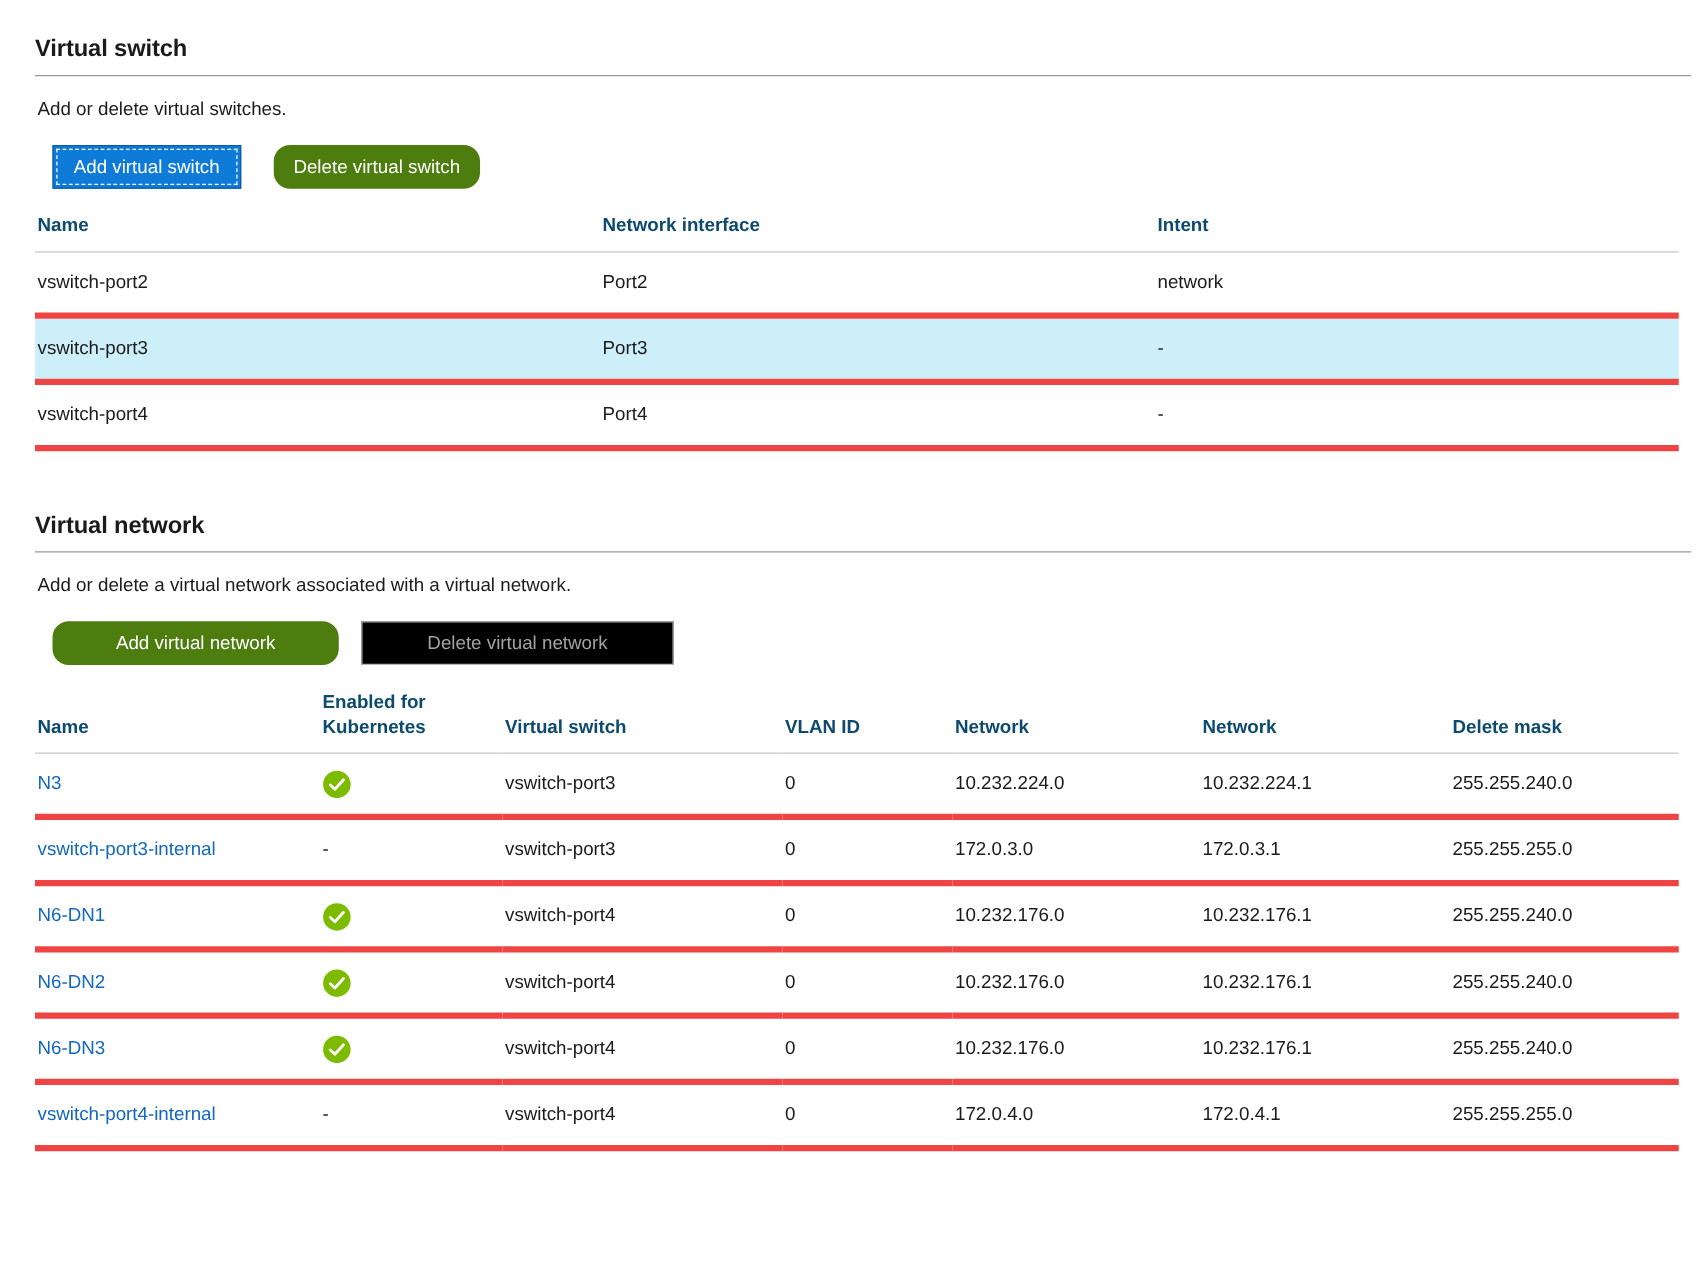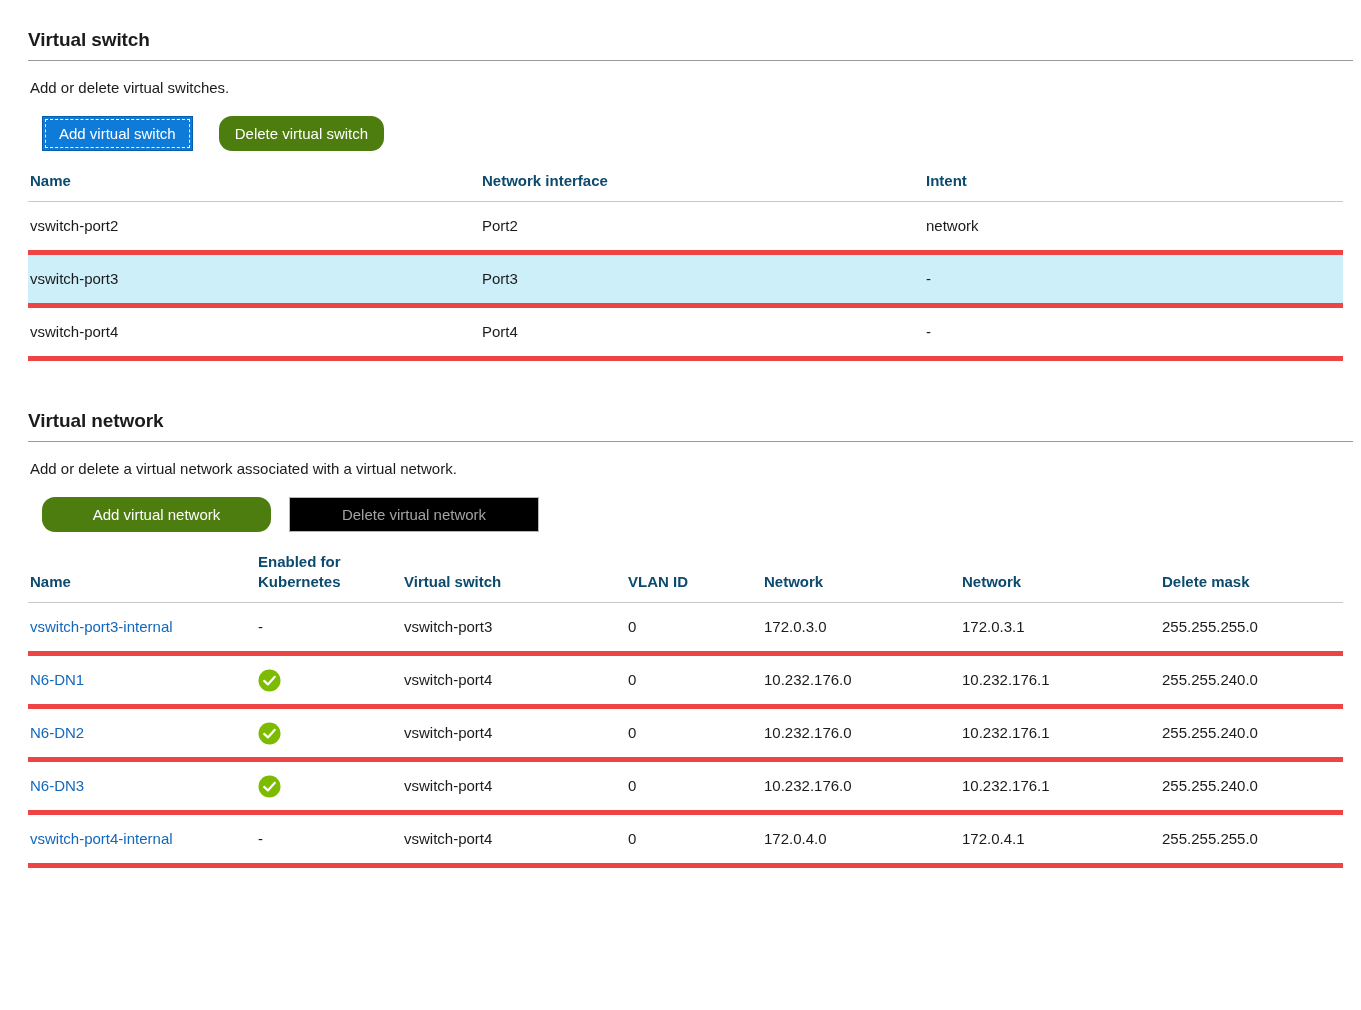--- a/index.html
+++ b/index.html
@@ -235,20 +235,32 @@
           <th style="white-space:normal">Enabled for Kubernetes</th>
           <th>Virtual switch</th>
           <th>VLAN ID</th>
           <th>Network</th>
           <th>Network</th>
           <th>Delete mask</th>
         </tr>
       </thead>
       <tbody id="vnet-body">
           <tr>
+            <td><a class="cell-link" href="#">N3</a></td>
+            <td><span class="check-icon"><svg width="23" height="23" viewBox="0 0 23 23" xmlns="http://www.w3.org/2000/svg">
+                  <circle cx="11.5" cy="11.5" r="11" fill="#7cbb00"></circle>
+                  <path d="M6.2 11.9 L9.9 15.4 L16.8 7.8" fill="none" stroke="#ffffff" stroke-width="2.2" stroke-linecap="round" stroke-linejoin="round"></path>
+                </svg></span></td>
+            <td>vswitch-port3</td>
+            <td>0</td>
+            <td>10.232.224.0</td>
+            <td>10.232.224.1</td>
+            <td>255.255.240.0</td>
+          </tr>
+          <tr>
             <td><a class="cell-link" href="#">vswitch-port3-internal</a></td>
             <td><span class="cell-dash">-</span></td>
             <td>vswitch-port3</td>
             <td>0</td>
             <td>172.0.3.0</td>
             <td>172.0.3.1</td>
             <td>255.255.255.0</td>
           </tr>
           <tr>
             <td><a class="cell-link" href="#">N6-DN1</a></td>

